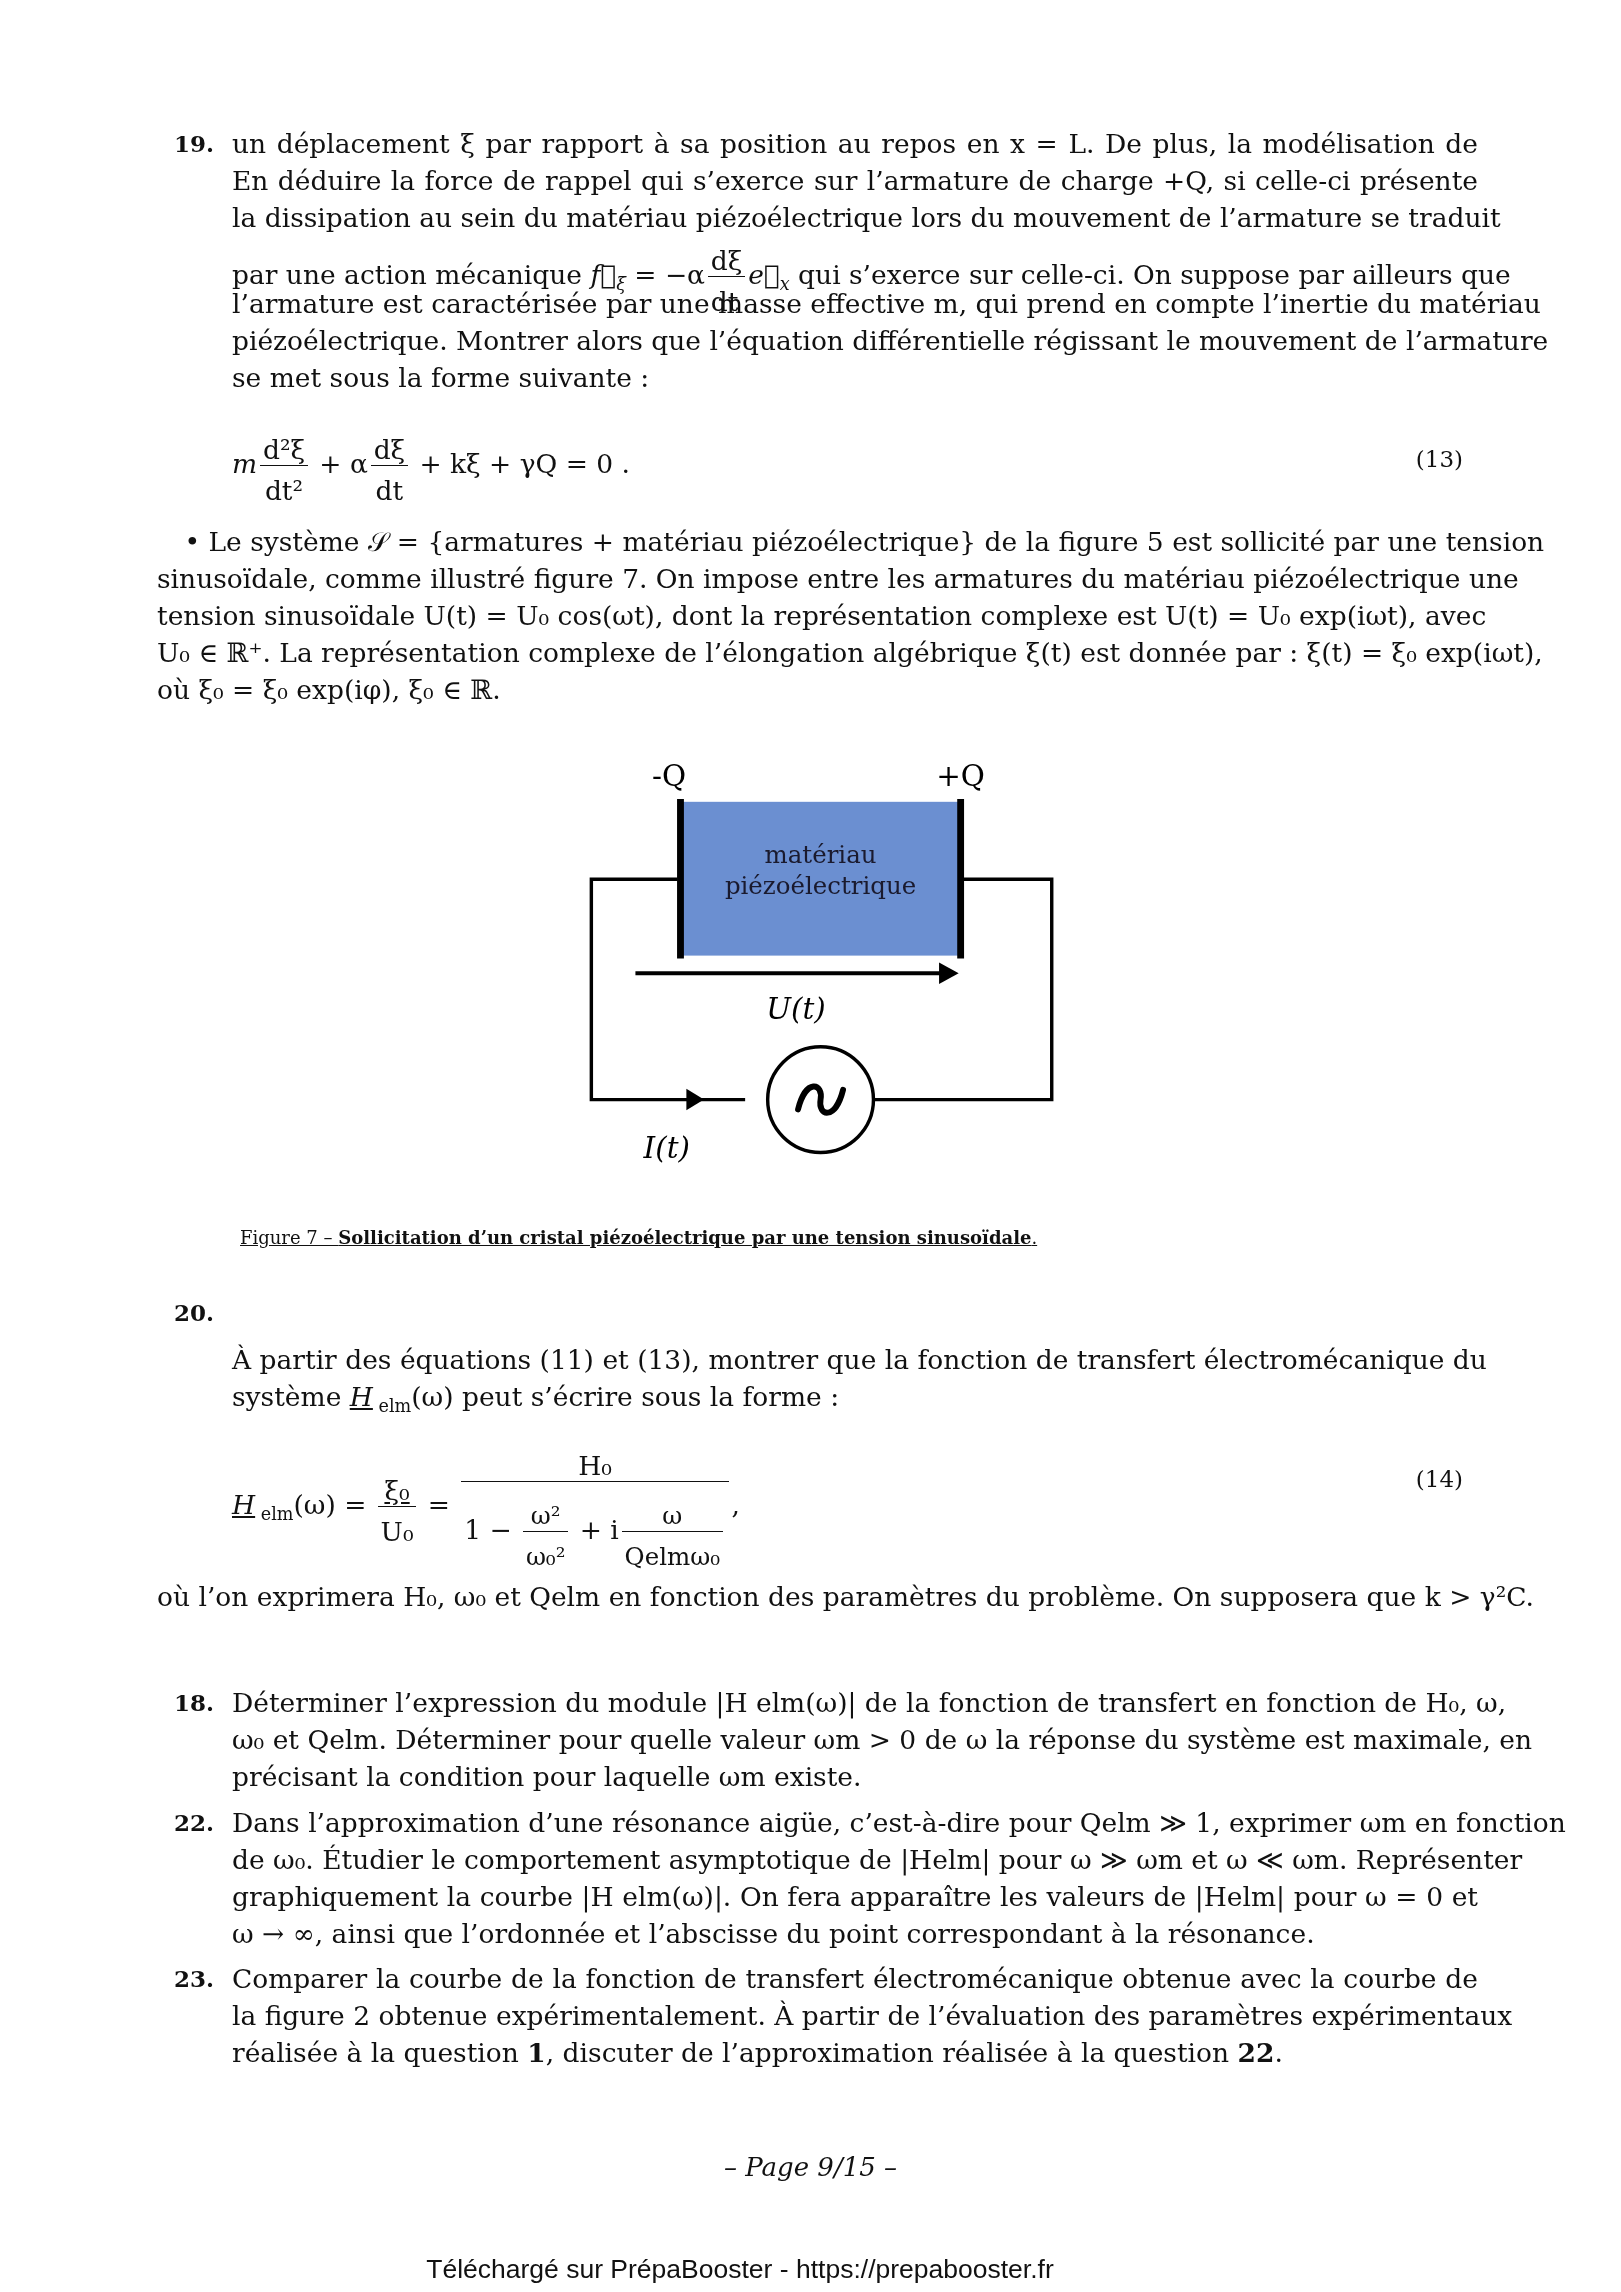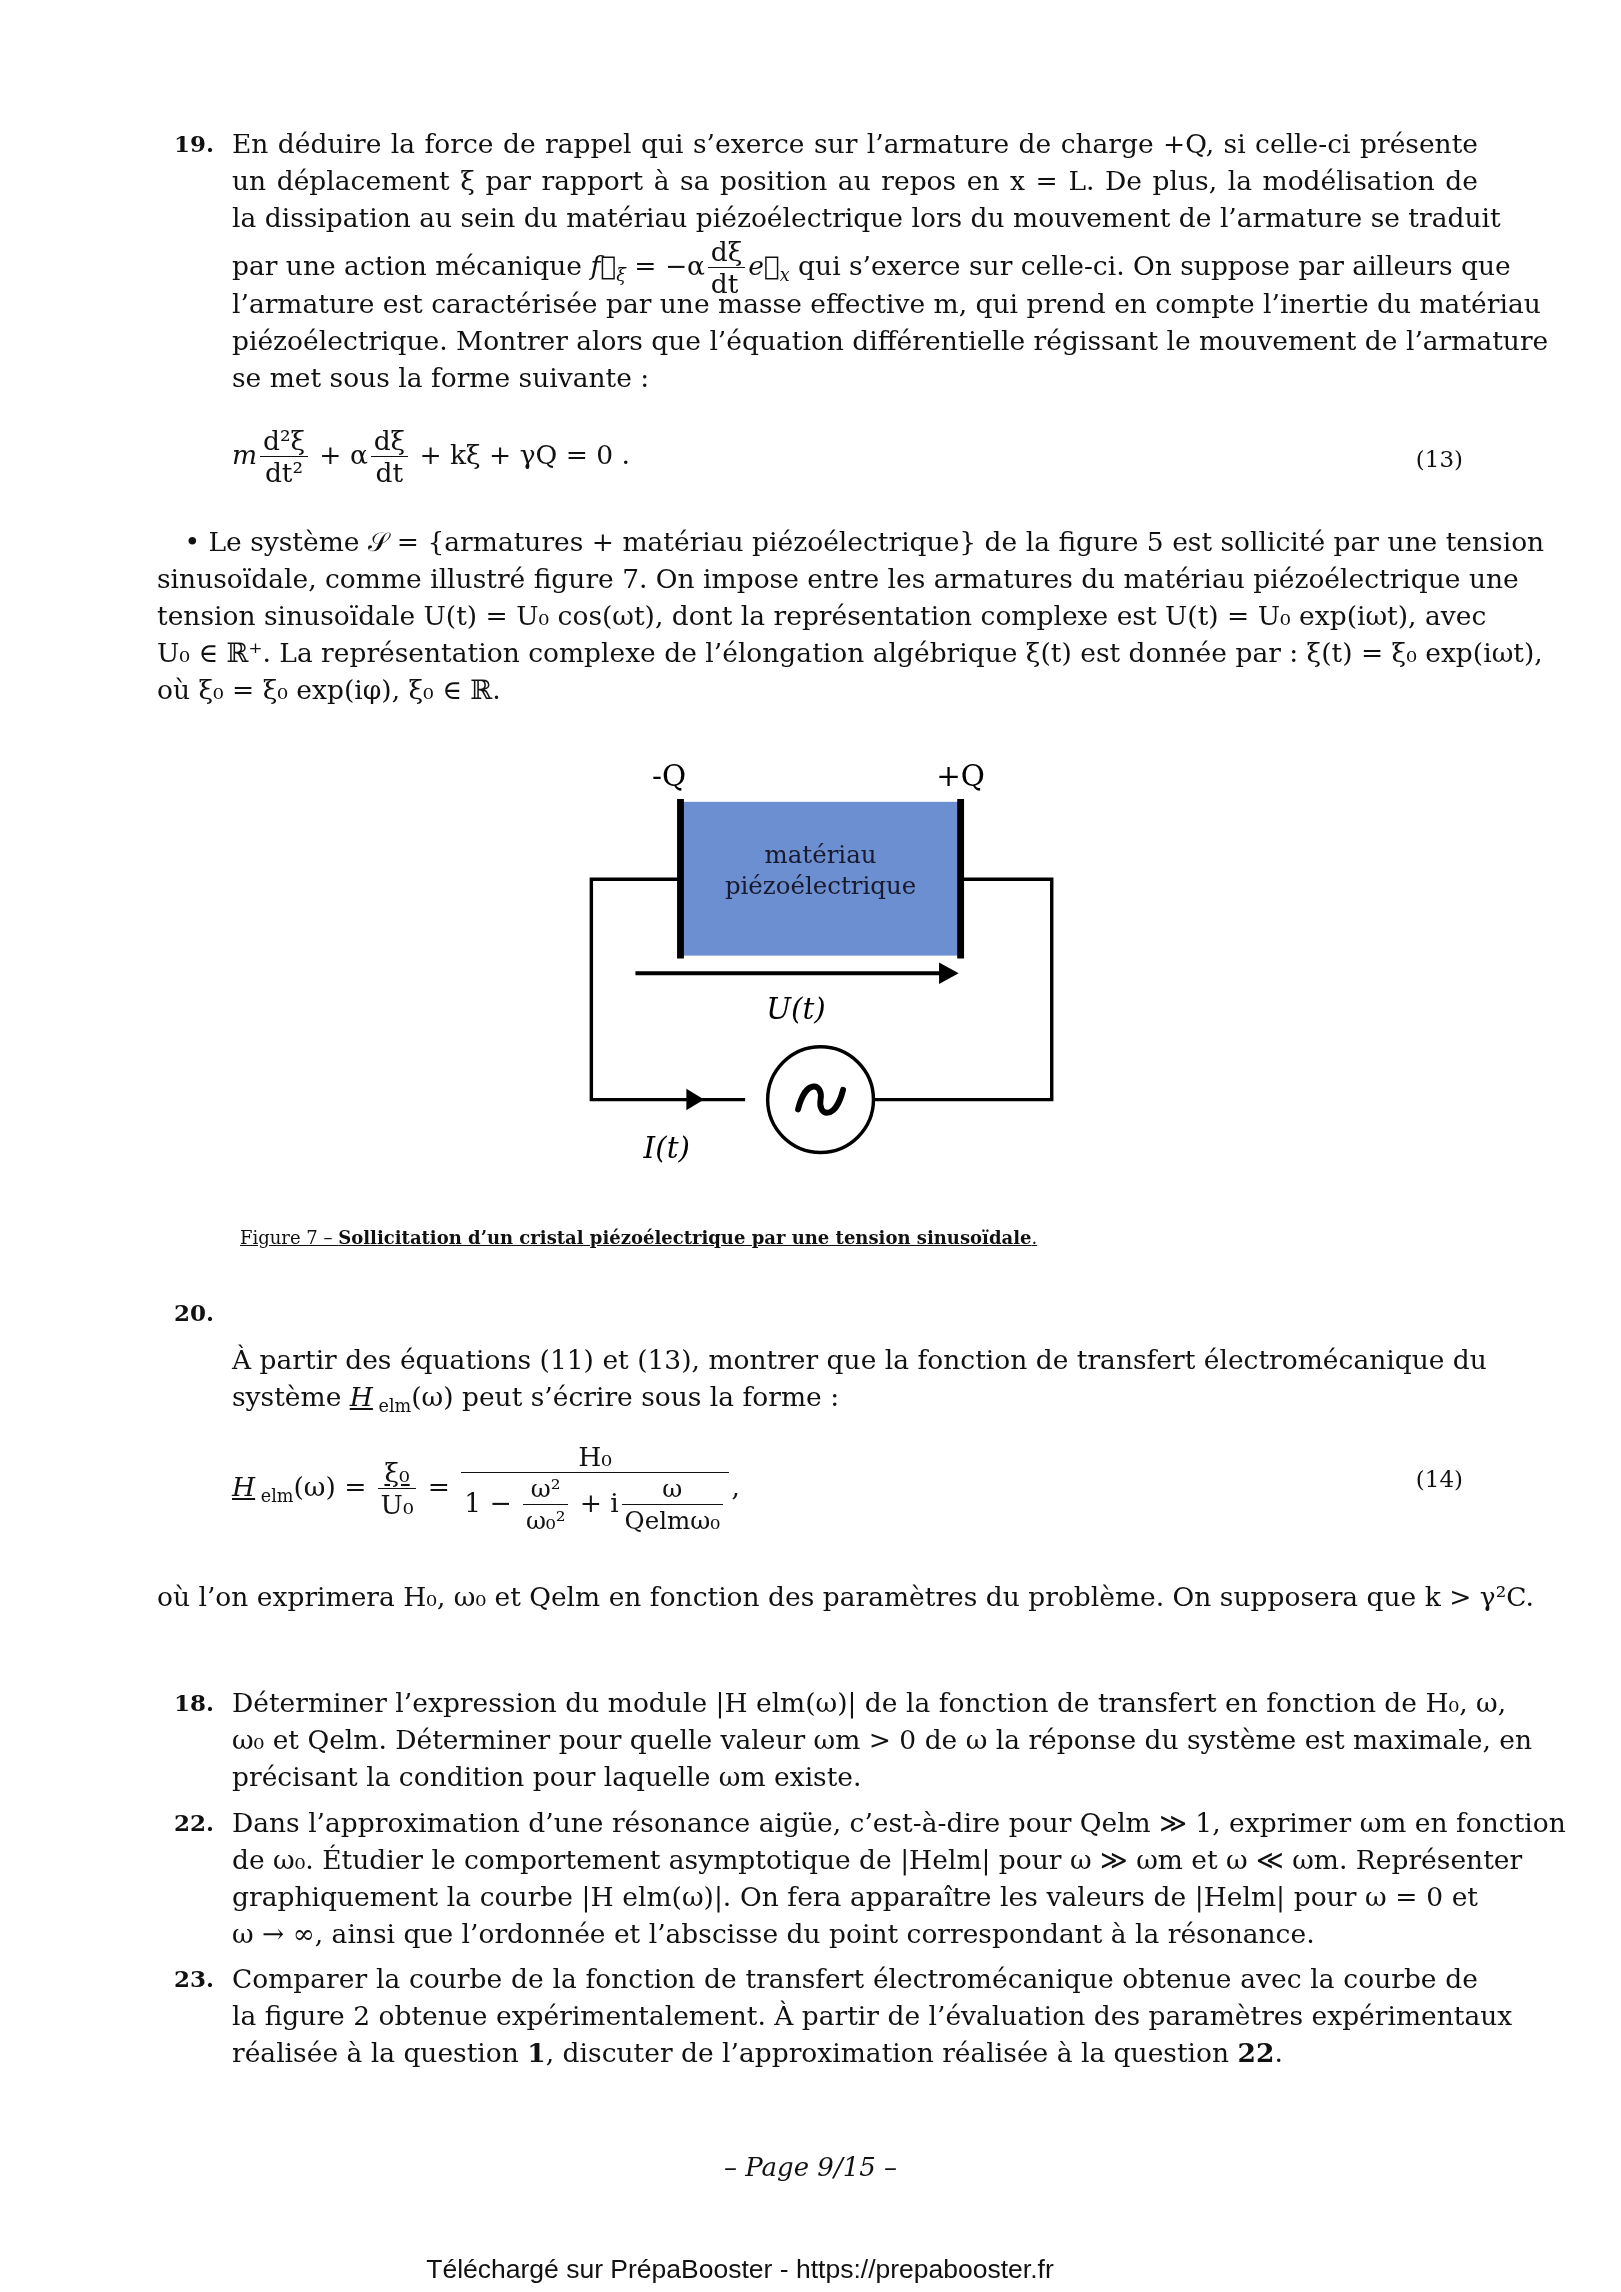--- a/index.html
+++ b/index.html
@@ -9,39 +9,39 @@
   .para { position: absolute; font-size: 26.5px; line-height: 37px; text-align: justify; text-align-last: justify; }
   .para.last { text-align-last: left; }
   .qnum { position: absolute; font-weight: bold; font-size: 23px; line-height: 37px; }
   .line { display: block; white-space: nowrap; }
   .eq { position: absolute; font-size: 26.5px; line-height: 36px; white-space: nowrap; font-family: "DejaVu Serif", "Liberation Serif", serif; }
   .eqnum { position: absolute; font-size: 23px; right: 158px; }
   i.m { font-style: italic; }
   .ul { text-decoration: underline; }
   sub, sup { font-size: 17.6px; line-height: 0; }
   .frac { display: inline-block; vertical-align: middle; text-align: center; margin: 0 2.9px; }
-  .frac > span { display: block; padding: 0 2.9px; line-height: 31px; }
+  .frac > span { display: block; padding: 0 2.9px; line-height: 31px; margin-top: 9px; }
   .frac > span.num { border-bottom: 1.6px solid #111; }
   .caption { position: absolute; left: 240px; top: 1227px; font-size: 18px; white-space: nowrap; text-decoration: underline; }
   .caption b { font-weight: bold; }
   .footer-page { position: absolute; top: 2152px; left: 0; width: 1621px; text-align: center; font-size: 26px; font-style: italic; }
   .footer-dl { position: absolute; top: 2254px; left: 0; width: 1480px; text-align: center; font-size: 26.5px;
                font-family: "Liberation Sans", "DejaVu Sans", sans-serif; }
   svg text { font-family: "DejaVu Serif", "Liberation Serif", serif; }
   .bold { font-weight: bold; }
 </style>
 </head>
 <body>
 
 <div class="page">
 
   <div class="qnum" style="left:174px; top:125px;">19.</div>
   <div class="para" style="left:232px; top:125px; width:1246px;">
+    <span class="line">un déplacement ξ par rapport à sa position au repos en x = L. De plus, la modélisation de</span>
     <span class="line">En déduire la force de rappel qui s’exerce sur l’armature de charge +Q, si celle-ci présente</span>
-    <span class="line">un déplacement ξ par rapport à sa position au repos en x = L. De plus, la modélisation de</span>
     <span class="line">la dissipation au sein du matériau piézoélectrique lors du mouvement de l’armature se traduit</span>
     <span class="line" style="height:49px; line-height:49px;">
       <span>par une action mécanique </span><i class="m"><span>f</span>⃗<sub>ξ</sub></i><span> = −α</span><span class="frac"><span class="num">dξ</span><span>dt</span></span><i class="m"><span>e</span>⃗<sub>x</sub></i><span> qui s’exerce sur celle-ci. On suppose par ailleurs que</span>
     </span>
     <span class="line">l’armature est caractérisée par une masse effective m, qui prend en compte l’inertie du matériau</span>
     <span class="line">piézoélectrique. Montrer alors que l’équation différentielle régissant le mouvement de l’armature</span>
     <span class="line" style="text-align-last:left;">se met sous la forme suivante :</span>
   </div>
 
   <div class="eq" style="left:232px; top:425px;">

